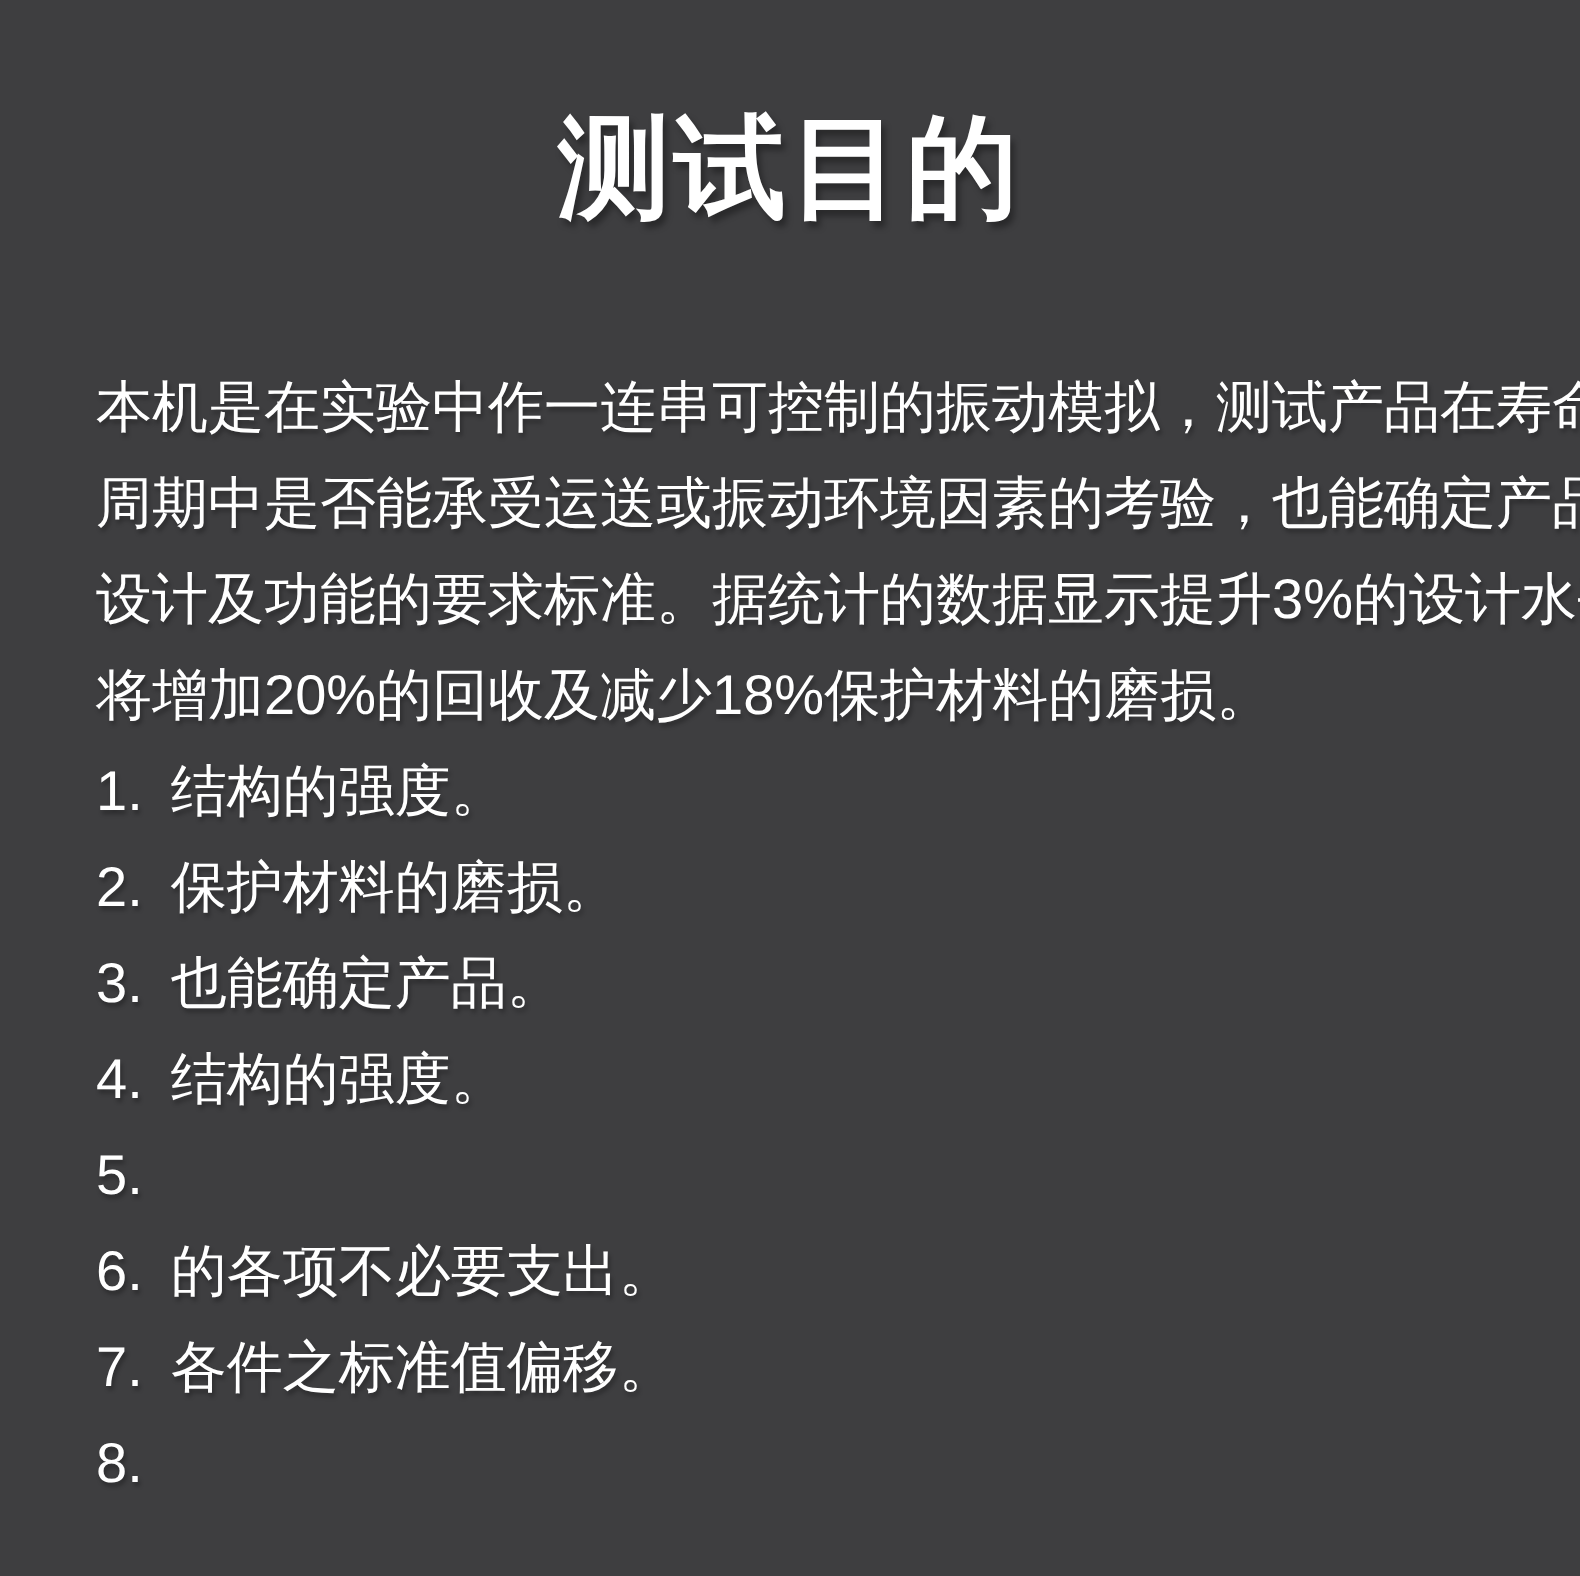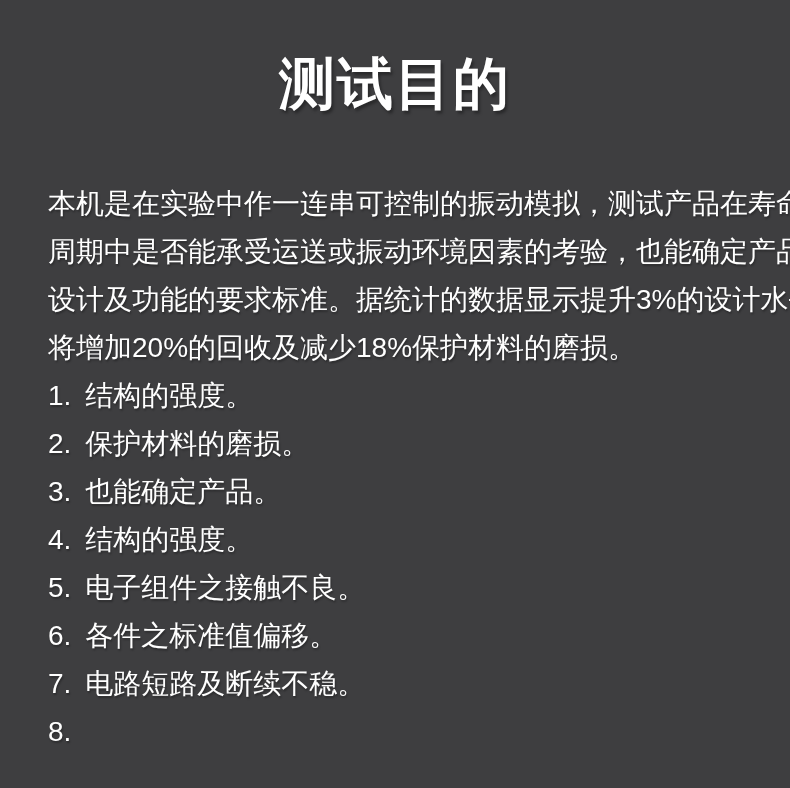--- a/index.html
+++ b/index.html
@@ -73,28 +73,27 @@
       <div class="list-item">
         <span class="item-num">3.</span>
         <span class="item-text">也能确定产品。</span>
       </div>
       <div class="list-item">
         <span class="item-num">4.</span>
         <span class="item-text">结构的强度。</span>
       </div>
       <div class="list-item">
         <span class="item-num">5.</span>
-        <span class="item-text">电子组件之接触不良。</span>
       </div>
       <div class="list-item">
         <span class="item-num">6.</span>
-        <span class="item-text">各件之标准值偏移。</span>
+        <span class="item-text">的各项不必要支出。</span>
       </div>
       <div class="list-item">
         <span class="item-num">7.</span>
-        <span class="item-text">电路短路及断续不稳。</span>
+        <span class="item-text">各件之标准值偏移。</span>
       </div>
       <div class="list-item">
         <span class="item-num">8.</span>
       </div>
     </div>
   </div>
 </div>
 
 </body></html>

